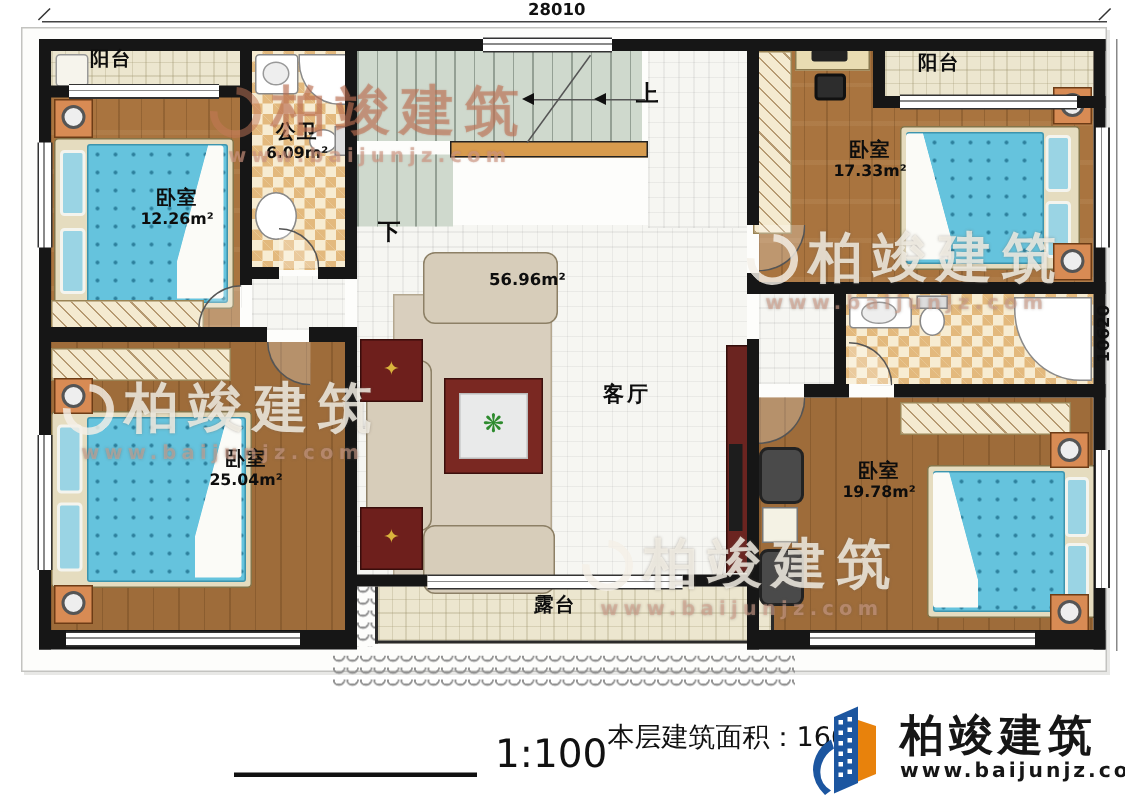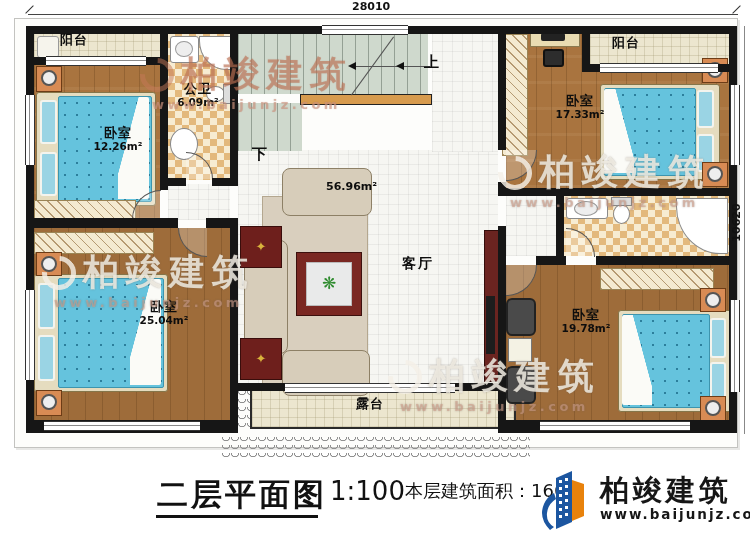--- a/index.html
+++ b/index.html
@@ -303,22 +303,21 @@
     <span class="wm-url wm-url-c">www.baijunjz.com</span>
   </div>
   <div class="wm wm-light" style="left:388px;top:352px;">
     <div class="wm-row">
         <span class="wm-icon"></span>
         <span class="wm-name">柏竣建筑</span>
       </div>
     <span class="wm-url wm-url-c">www.baijunjz.com</span>
   </div>
 
-  <div class="tb-title" style="left:157px;top:474px;">二层平面图</div>
-  <div class="tb-scale" style="left:330px;top:476px;">1:100</div>
+  <div class="tb-scale" style="left:330px;top:488px;">1:100</div>
   <div class="thinline" style="left:156px;top:515px;width:162px;height:3px;background:#111;"></div>
   <div class="tb-info" style="left:405px;top:479px;">本层建筑面积：166.6</div>
 
   <svg class="abs" style="left:536px;top:466px;z-index:61;" width="60" height="70" viewBox="0 0 60 70">
     <path d="M14 64 Q2 52 8 38 Q11 31 18 27 L20 33 Q12 38 11 47 Q10 56 18 61 Z" fill="#1c56a0"></path>
     <path d="M20 12 L36 5 L36 56 L20 63 Z" fill="#1c56a0"></path>
     <path d="M36 14 L48 18 L48 50 L36 55 Z" fill="#e8820c"></path>
     <g fill="#fff">
       <rect x="23" y="14" width="3" height="3"></rect>
         <rect x="29" y="12" width="3" height="3"></rect>

